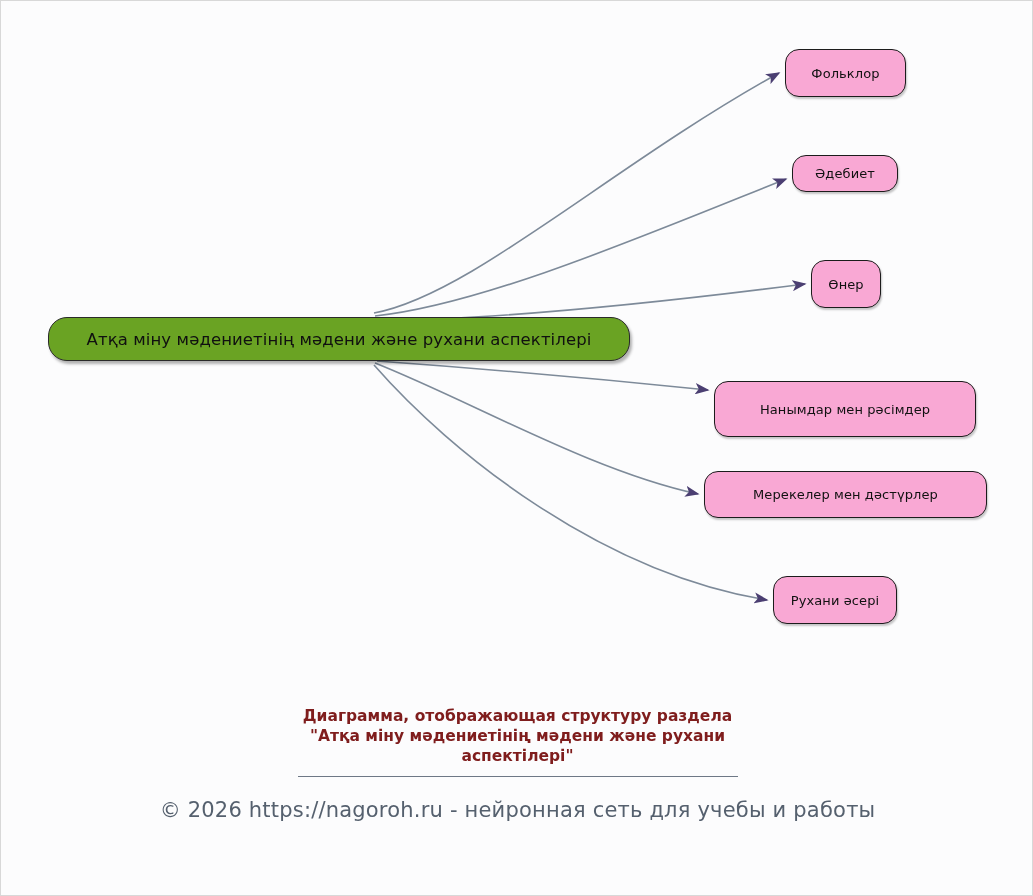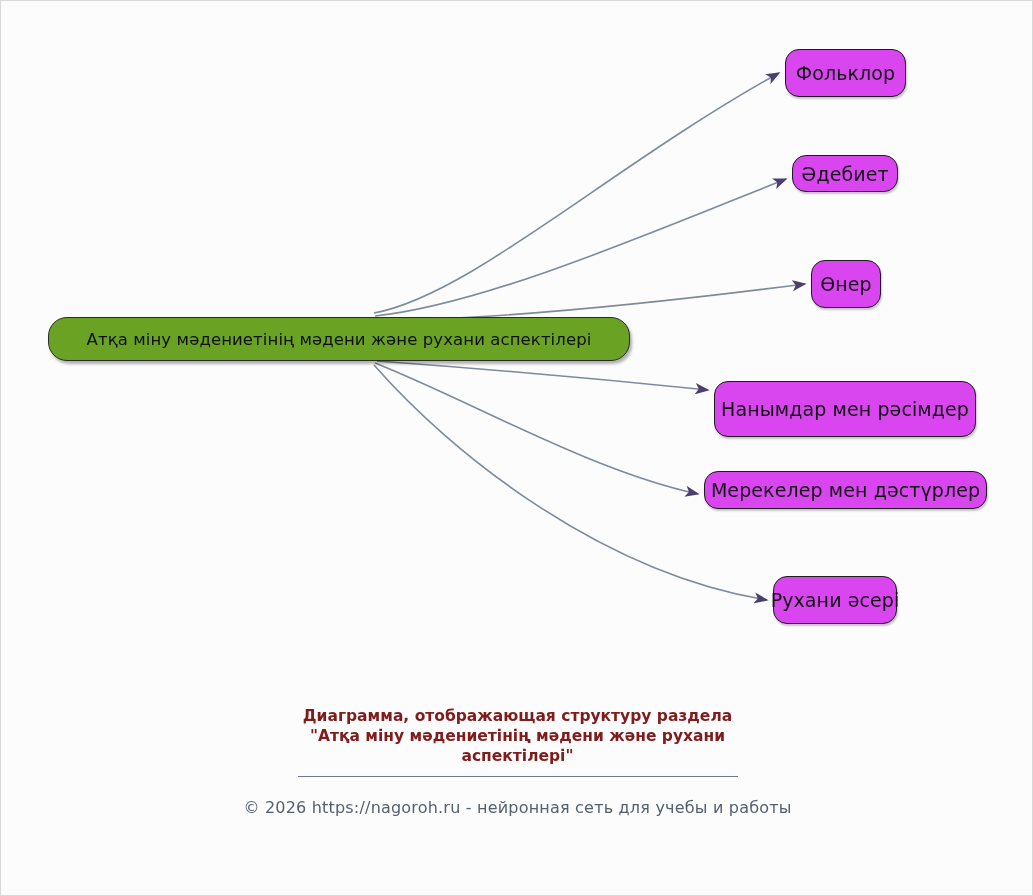--- a/index.html
+++ b/index.html
@@ -28,23 +28,23 @@
     pointer-events: none;
   }
   .node {
     position: absolute;
     box-sizing: border-box;
     display: flex;
     align-items: center;
     justify-content: center;
     border-radius: 14px;
     border: 1.6px solid #1c1c1c;
-    background: #d946ef;
+    background: #f9a8d4;
     color: #111111;
-    font-size: 19px;
+    font-size: 13px;
     letter-spacing: 0.1px;
     white-space: nowrap;
     padding: 0 14px;
   }
   .node.root {
     background: #6aa323;
     border: 1.8px solid #2a2a2a;
     border-radius: 19px;
     font-size: 16.5px;
     color: #101010;
@@ -69,21 +69,21 @@
   }
   #caption-rule {
     margin: 10px auto 0 auto;
     width: 440px;
     height: 1px;
     border-top: 1.4px solid #6e7886;
   }
   #caption-credit {
     margin-top: 20px;
     color: #55606e;
-    font-size: 16px;
+    font-size: 21px;
     letter-spacing: 0.2px;
   }
 </style>
 </head>
 <body>
 
 <div id="canvas">
 
   <svg id="edge-layer" viewBox="0 0 1033 896" xmlns="http://www.w3.org/2000/svg">
     <defs>
@@ -111,21 +111,21 @@
       </div>
       <div class="node leaf" style="left: 791px; top: 154px; width: 106px; height: 37px;">
         <span>Әдебиет</span>
       </div>
       <div class="node leaf" style="left: 810px; top: 259px; width: 70px; height: 48px;">
         <span>Өнер</span>
       </div>
       <div class="node leaf" style="left: 713px; top: 380px; width: 262px; height: 56px;">
         <span>Нанымдар мен рәсімдер</span>
       </div>
-      <div class="node leaf" style="left: 703px; top: 470px; width: 283px; height: 38px;">
+      <div class="node leaf" style="left: 703px; top: 470px; width: 283px; height: 47px;">
         <span>Мерекелер мен дәстүрлер</span>
       </div>
       <div class="node leaf" style="left: 772px; top: 575px; width: 124px; height: 48px;">
         <span>Рухани әсері</span>
       </div>
     </div>
 
   <div id="caption-block">
     <div id="caption-title">Диаграмма, отображающая структуру раздела
 "Атқа міну мәдениетінің мәдени және рухани

